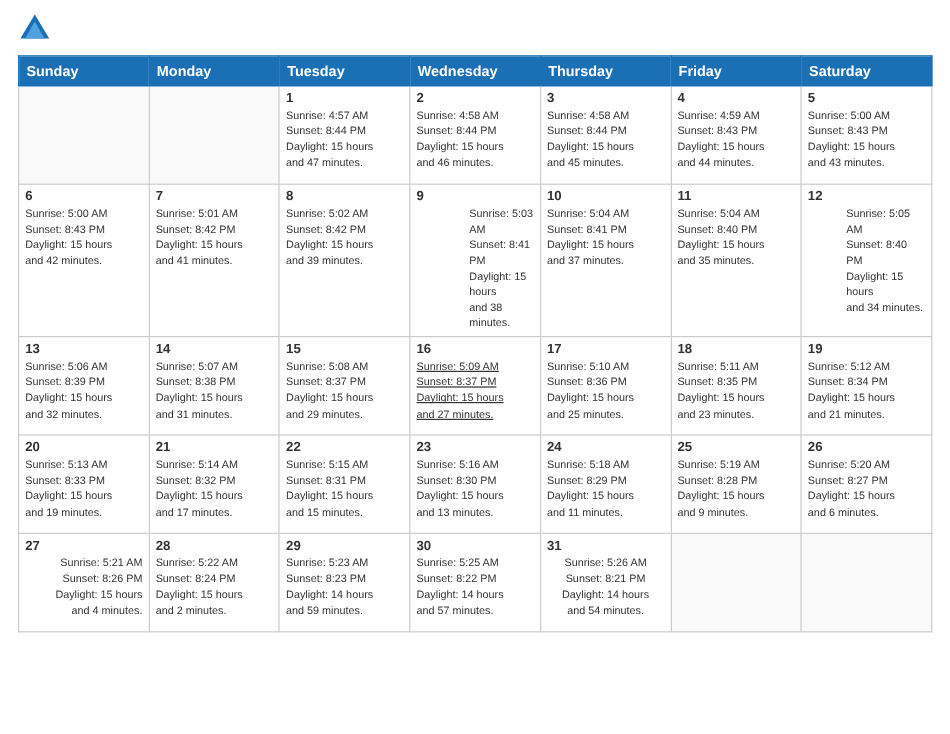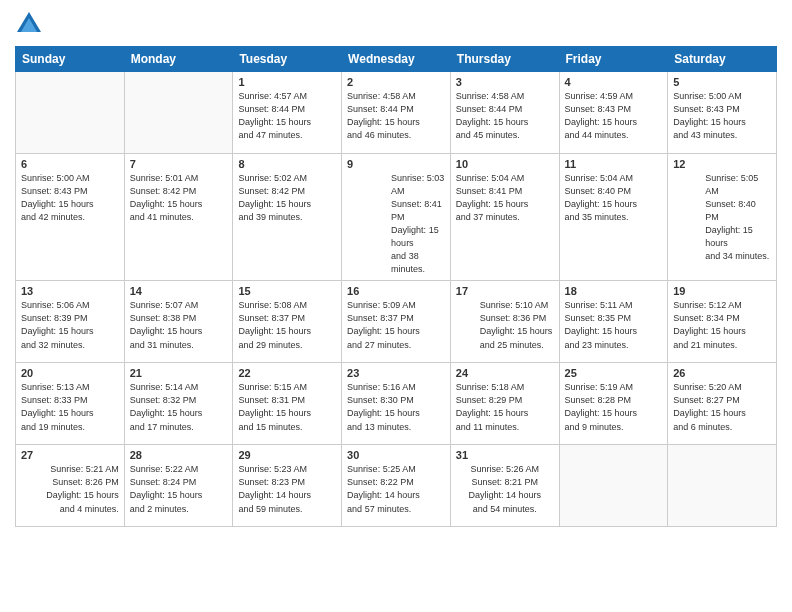--- a/index.html
+++ b/index.html
@@ -242,28 +242,28 @@
           </td>
           <td>
             <span class="day-num">15</span>
             <div class="day-info" style="white-space: pre-line;">Sunrise: 5:08 AM
 Sunset: 8:37 PM
 Daylight: 15 hours
 and 29 minutes.</div>
           </td>
           <td>
             <span class="day-num">16</span>
-            <div class="day-info" style="white-space: pre-line;">Sunrise: 5:09 AM
+            <div class="day-info" style="white-space: pre-line; text-decoration: underline;">Sunrise: 5:09 AM
 Sunset: 8:37 PM
 Daylight: 15 hours
 and 27 minutes.</div>
           </td>
           <td>
             <span class="day-num">17</span>
-            <div class="day-info" style="white-space: pre-line; margin-left: 24px;">Sunrise: 5:10 AM
+            <div class="day-info" style="white-space: pre-line;">Sunrise: 5:10 AM
 Sunset: 8:36 PM
 Daylight: 15 hours
 and 25 minutes.</div>
           </td>
           <td>
             <span class="day-num">18</span>
             <div class="day-info" style="white-space: pre-line;">Sunrise: 5:11 AM
 Sunset: 8:35 PM
 Daylight: 15 hours
 and 23 minutes.</div>

